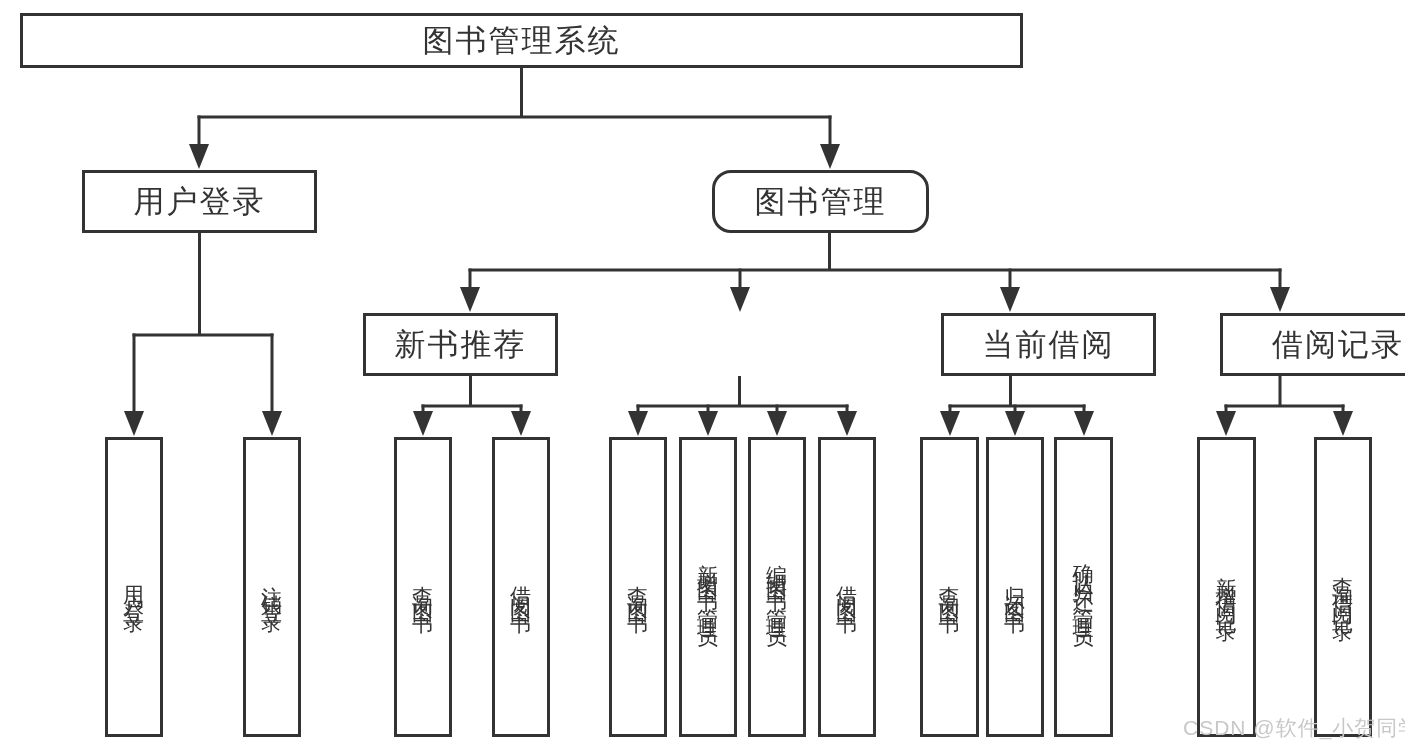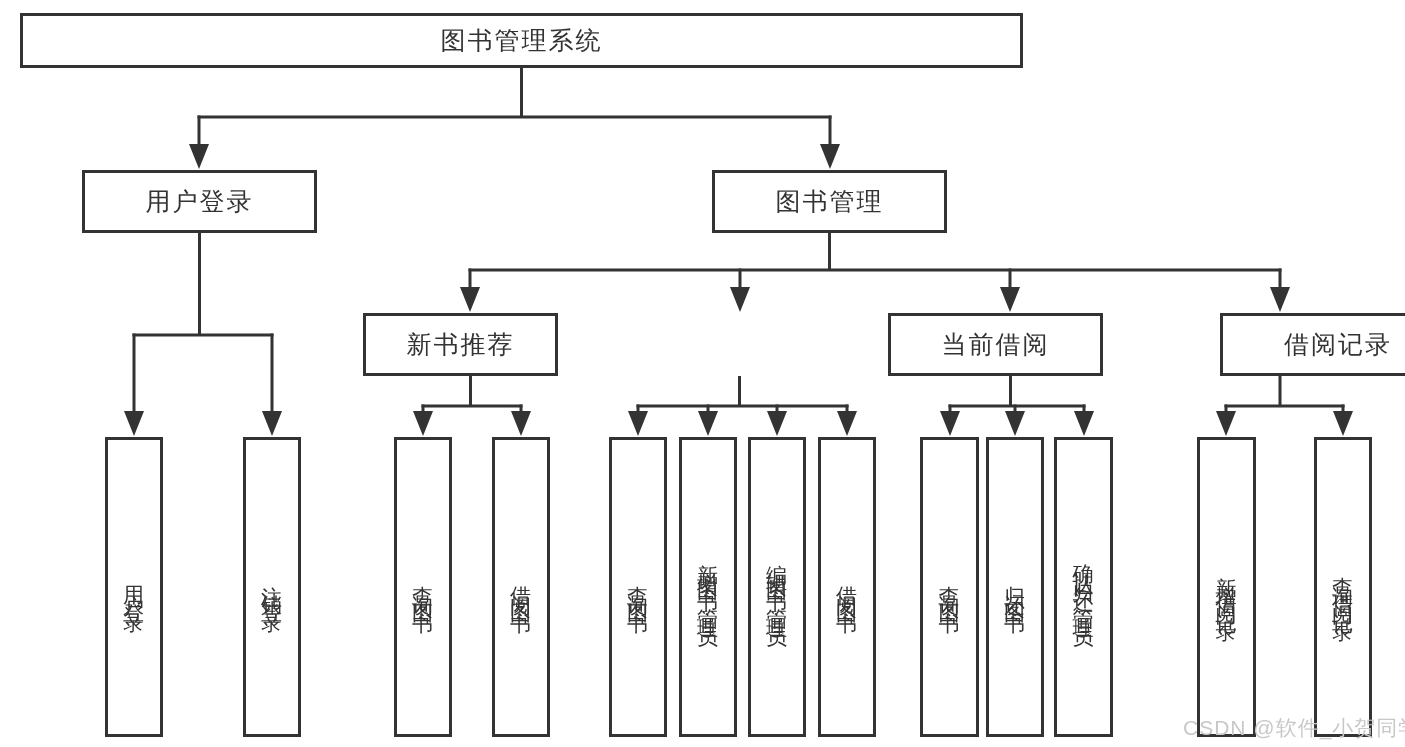--- a/index.html
+++ b/index.html
@@ -20,38 +20,38 @@
   .node {
     position: absolute;
     box-sizing: border-box;
     border: 3px solid #333333;
     background: #ffffff;
     display: flex;
     align-items: center;
     justify-content: center;
     color: #333333;
   }
-  .node.h { font-size: 25px; letter-spacing: 2px; white-space: nowrap; }
+  .node.h { font-size: 31px; letter-spacing: 2px; white-space: nowrap; }
   .node.leaf { }
   .node.leaf .vtext {
     writing-mode: vertical-rl;
     text-orientation: mixed;
     font-size: 21px;
     line-height: 1;
     letter-spacing: 9px;
     color: #333333;
     white-space: nowrap;
   }
   
   #root-box   { left: 20px;  top: 13px;  width: 1003px; height: 55px; }
   #n-login    { left: 82px;  top: 170px; width: 235px;  height: 63px; }
-  #n-mgmt     { left: 712px; top: 170px; width: 235px;  height: 63px; }
+  #n-mgmt     { left: 712px; top: 170px; width: 217px;  height: 63px; border-radius: 19px; }
   #n-rec      { left: 363px; top: 313px; width: 195px;  height: 63px; }
   #n-bor      { left: 632px; top: 313px; width: 215px;  height: 63px; }
-  #n-cur      { left: 888px; top: 313px; width: 215px;  height: 63px; }
+  #n-cur      { left: 941px; top: 313px; width: 215px;  height: 63px; }
   #n-recs     { left: 1172px;top: 313px; width: 236px;  height: 63px; margin-left: 48px; }
 
   .leaf { top: 437px; height: 300px; width: 58px; }
   #l-user-login  { left: 105px; }
   #l-logout      { left: 243px; }
   #l-rec-query   { left: 394px; }
   #l-rec-borrow  { left: 492px; }
   #l-bor-query   { left: 609px; }
   #l-bor-add     { left: 679px; }
   #l-bor-edit    { left: 748px; }

